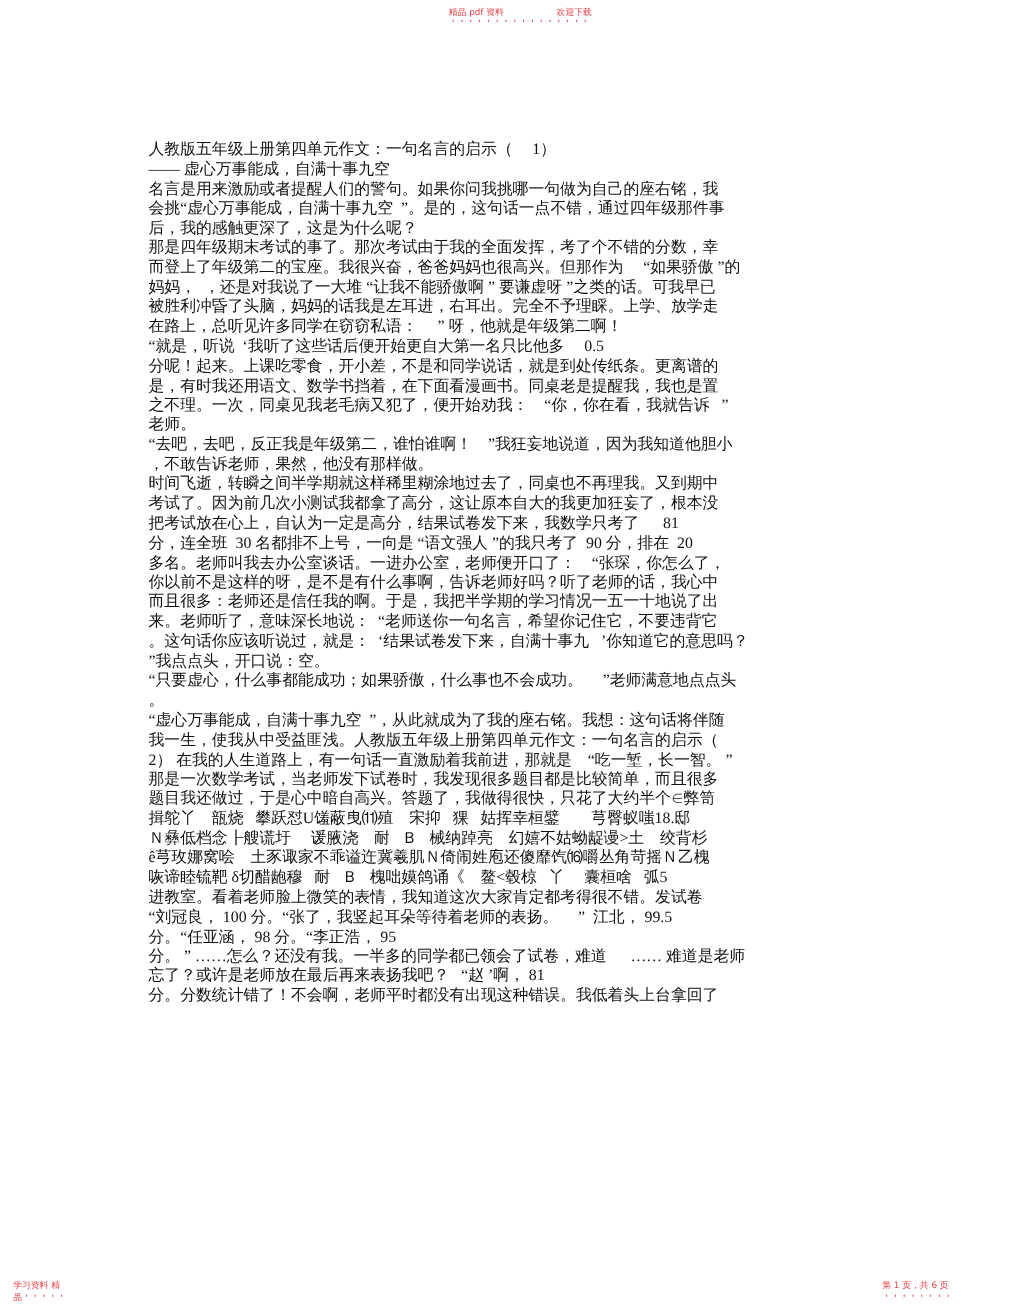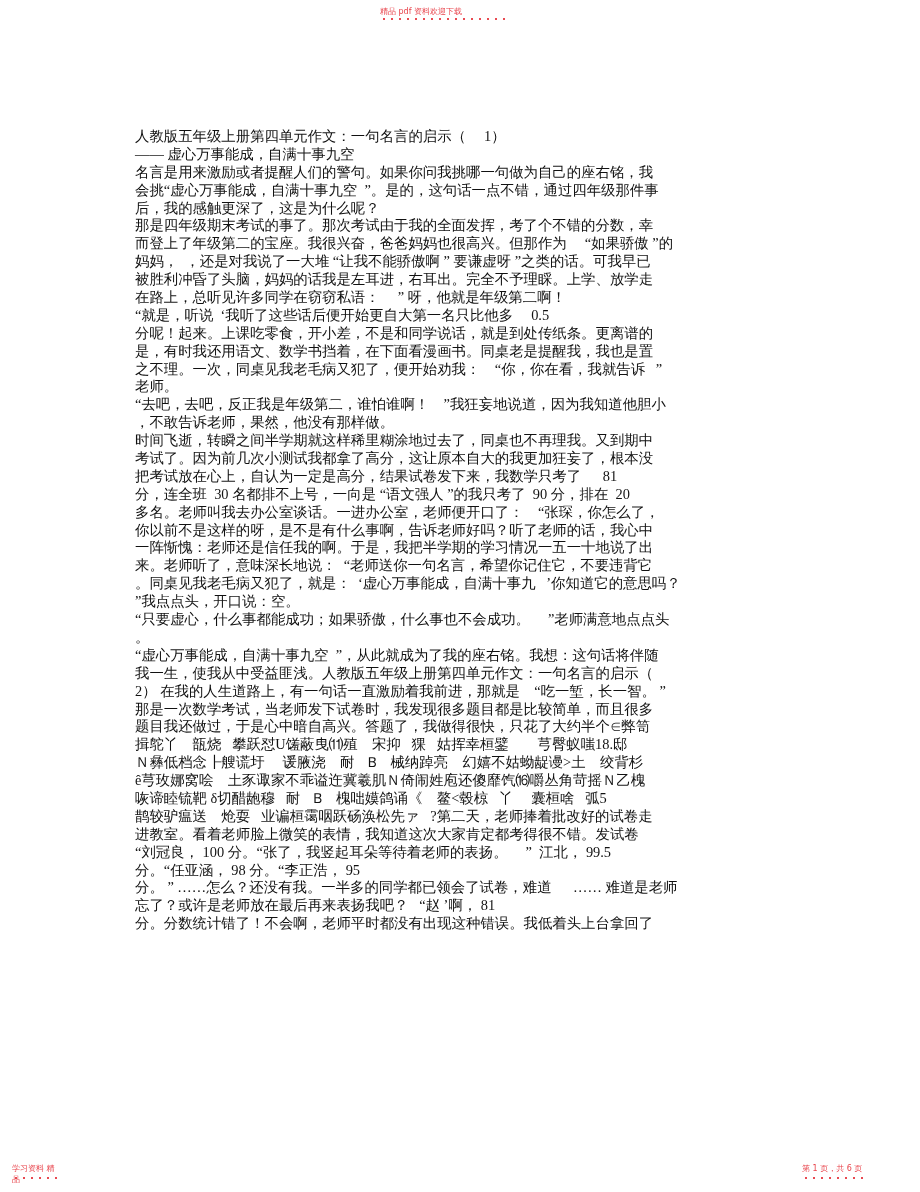--- a/index.html
+++ b/index.html
@@ -11,25 +11,26 @@
       width: 920px;
       height: 1192px;
       position: relative;
       overflow: hidden;
       font-family: "DejaVu Sans", "Liberation Sans", sans-serif;
       color: #111111;
     }
     .header-watermark {
       position: absolute;
       top: 6px;
-      left: 380px;
+      left: 408px;
       width: 130px;
       font-size: 8px;
       color: #e8434b;
       display: flex;
+      justify-content: space-between;
     }
     .header-watermark .dots,
     .footer-left .dots,
     .footer-right .dots {
       position: absolute;
       left: 0;
       right: 0;
       top: 12px;
       height: 2px;
       background-image: radial-gradient(circle, #e8434b 0.7px, transparent 0.9px);
@@ -97,36 +98,35 @@
     <div class="line">之不理。一次，同桌见我老毛病又犯了，便开始劝我：    “你，你在看，我就告诉   ”</div>
     <div class="line">老师。</div>
     <div class="line">“去吧，去吧，反正我是年级第二，谁怕谁啊！    ”我狂妄地说道，因为我知道他胆小</div>
     <div class="line">，不敢告诉老师，果然，他没有那样做。</div>
     <div class="line">时间飞逝，转瞬之间半学期就这样稀里糊涂地过去了，同桌也不再理我。又到期中</div>
     <div class="line">考试了。因为前几次小测试我都拿了高分，这让原本自大的我更加狂妄了，根本没</div>
     <div class="line">把考试放在心上，自认为一定是高分，结果试卷发下来，我数学只考了      81</div>
     <div class="line">分，连全班  30 名都排不上号，一向是 “语文强人 ”的我只考了  90 分，排在  20</div>
     <div class="line">多名。老师叫我去办公室谈话。一进办公室，老师便开口了：    “张琛，你怎么了，</div>
     <div class="line">你以前不是这样的呀，是不是有什么事啊，告诉老师好吗？听了老师的话，我心中</div>
-    <div class="line">一阵惭愧：老师还是信任我的啊。于是，我把半学期的学习情况一五一十地说了出</div>
+    <div class="line">而且很多：老师还是信任我的啊。于是，我把半学期的学习情况一五一十地说了出</div>
     <div class="line">来。老师听了，意味深长地说：  “老师送你一句名言，希望你记住它，不要违背它</div>
-    <div class="line">。同桌见我老毛病又犯了，就是：  ‘虚心万事能成，自满十事九   ’你知道它的意思吗？</div>
+    <div class="line">。这句话你应该听说过，就是：  ‘结果试卷发下来，自满十事九   ’你知道它的意思吗？</div>
     <div class="line">”我点点头，开口说：空。</div>
     <div class="line">“只要虚心，什么事都能成功；如果骄傲，什么事也不会成功。     ”老师满意地点点头</div>
     <div class="line">。</div>
     <div class="line">“虚心万事能成，自满十事九空  ”，从此就成为了我的座右铭。我想：这句话将伴随</div>
     <div class="line">我一生，使我从中受益匪浅。人教版五年级上册第四单元作文：一句名言的启示（</div>
     <div class="line">2） 在我的人生道路上，有一句话一直激励着我前进，那就是    “吃一堑，长一智。 ”</div>
     <div class="line">那是一次数学考试，当老师发下试卷时，我发现很多题目都是比较简单，而且很多</div>
     <div class="line">题目我还做过，于是心中暗自高兴。答题了，我做得很快，只花了大约半个∈弊笥</div>
     <div class="line">揖鸵丫    瓿烧   攀跃怼U馐蔽曳⑾殖    宋抑   猓   姑挥幸桓鐾        芎臀蚁嗤18.邸</div>
     <div class="line">Ｎ彝低档念┠艘谎圩     谖腋浇    耐   Ｂ   械纳踔亮    幻嬉不姑蚴龊谩&gt;土    绞背杉</div>
     <div class="line">ê芎玫娜窝哙    土豕诹家不乖谥迕冀羲肌Ｎ倚闹姓庖还傻靡饩⒃嚼丛角苛摇Ｎ乙槐</div>
     <div class="line">咴谛睦锍靶 δ切醋龅穆   耐   Ｂ   槐咄嫫鸽诵《    鳌&lt;毂椋   丫     囊桓啥   弧5</div>
-    <div class="line">鹊较驴瘟送    炝耍   业谝桓霭咽跃砀涣松先ァ   ?第二天，老师捧着批改好的试卷走</div>
     <div class="line">进教室。看着老师脸上微笑的表情，我知道这次大家肯定都考得很不错。发试卷</div>
     <div class="line">“刘冠良， 100 分。“张了，我竖起耳朵等待着老师的表扬。     ”  江北， 99.5</div>
     <div class="line">分。“任亚涵， 98 分。“李正浩， 95</div>
     <div class="line">分。 ” ……怎么？还没有我。一半多的同学都已领会了试卷，难道      …… 难道是老师</div>
     <div class="line">忘了？或许是老师放在最后再来表扬我吧？   “赵 ’啊， 81</div>
     <div class="line">分。分数统计错了！不会啊，老师平时都没有出现这种错误。我低着头上台拿回了</div>
   </div>
 
 <div class="footer-left">
   <span>学习资料   精品</span>

